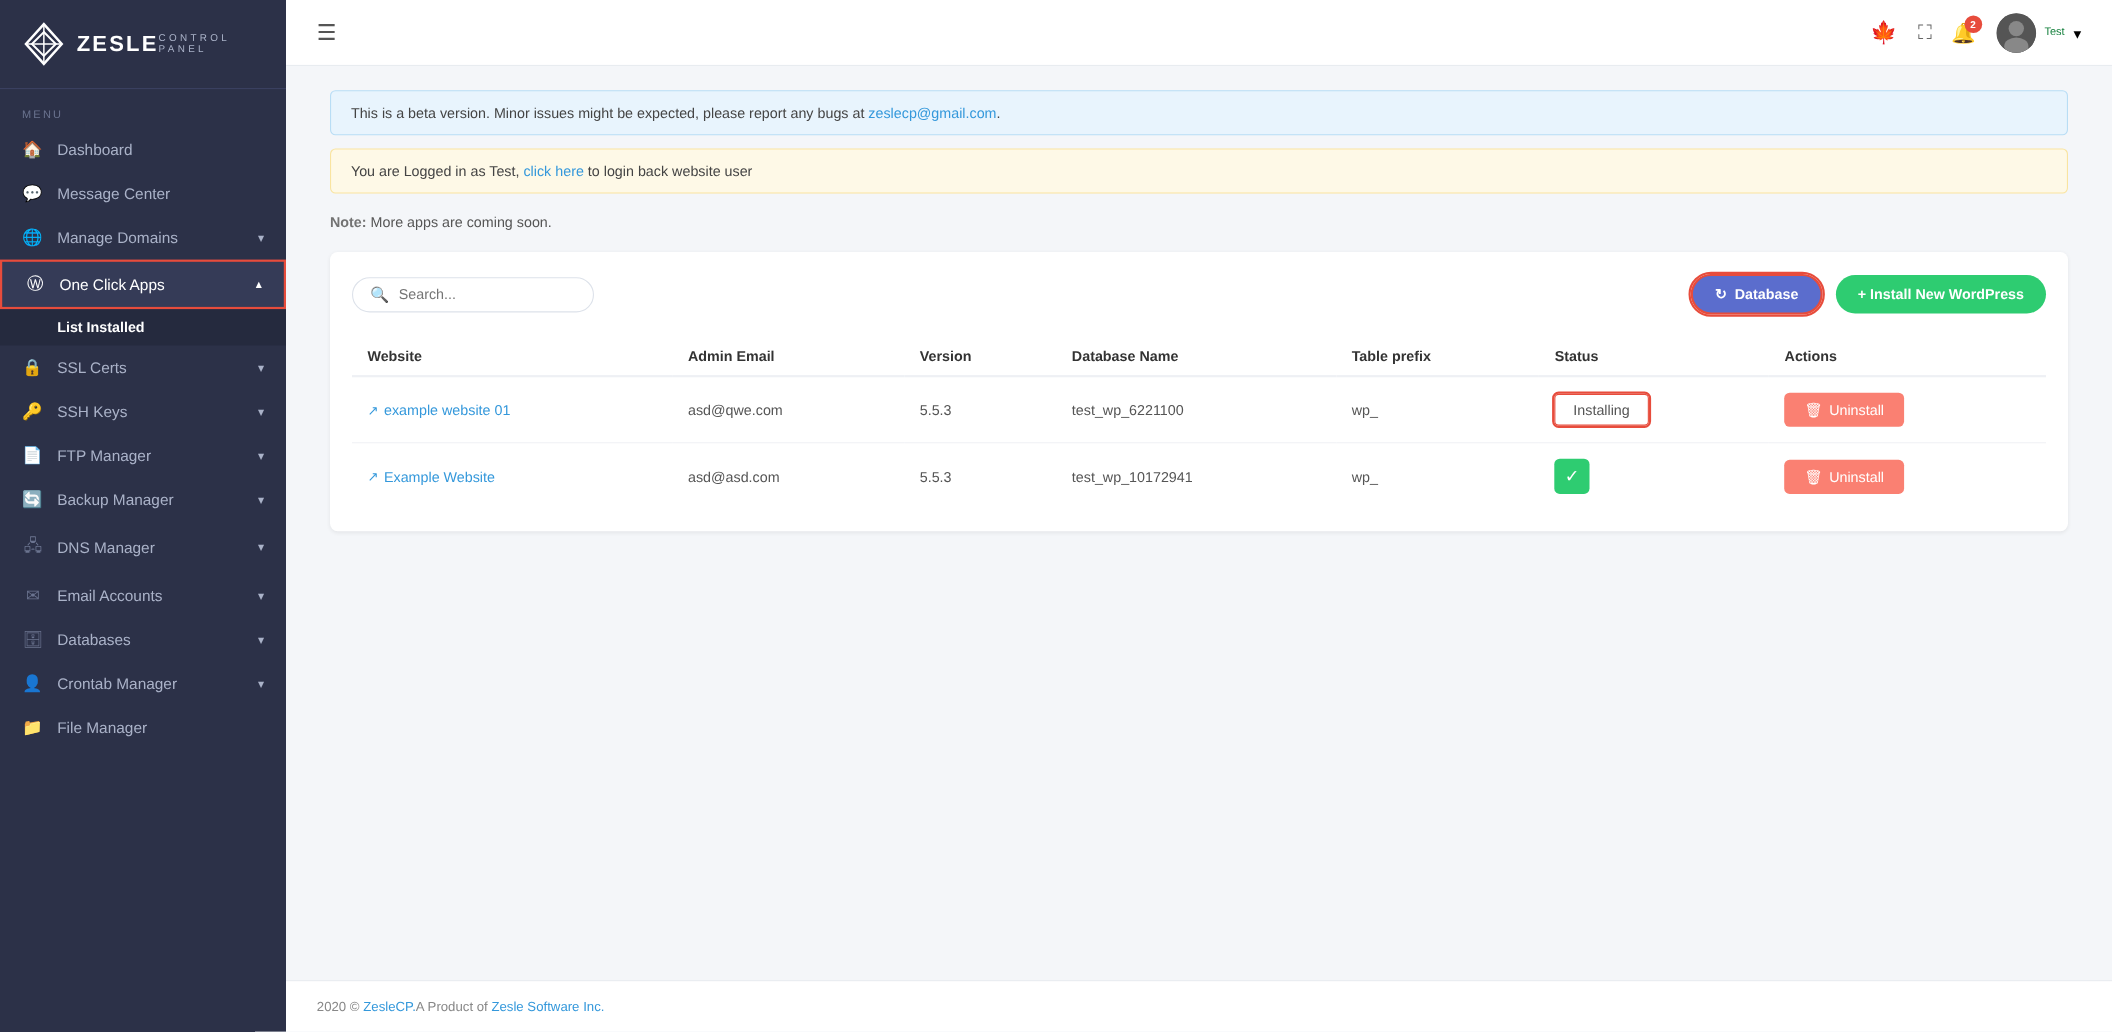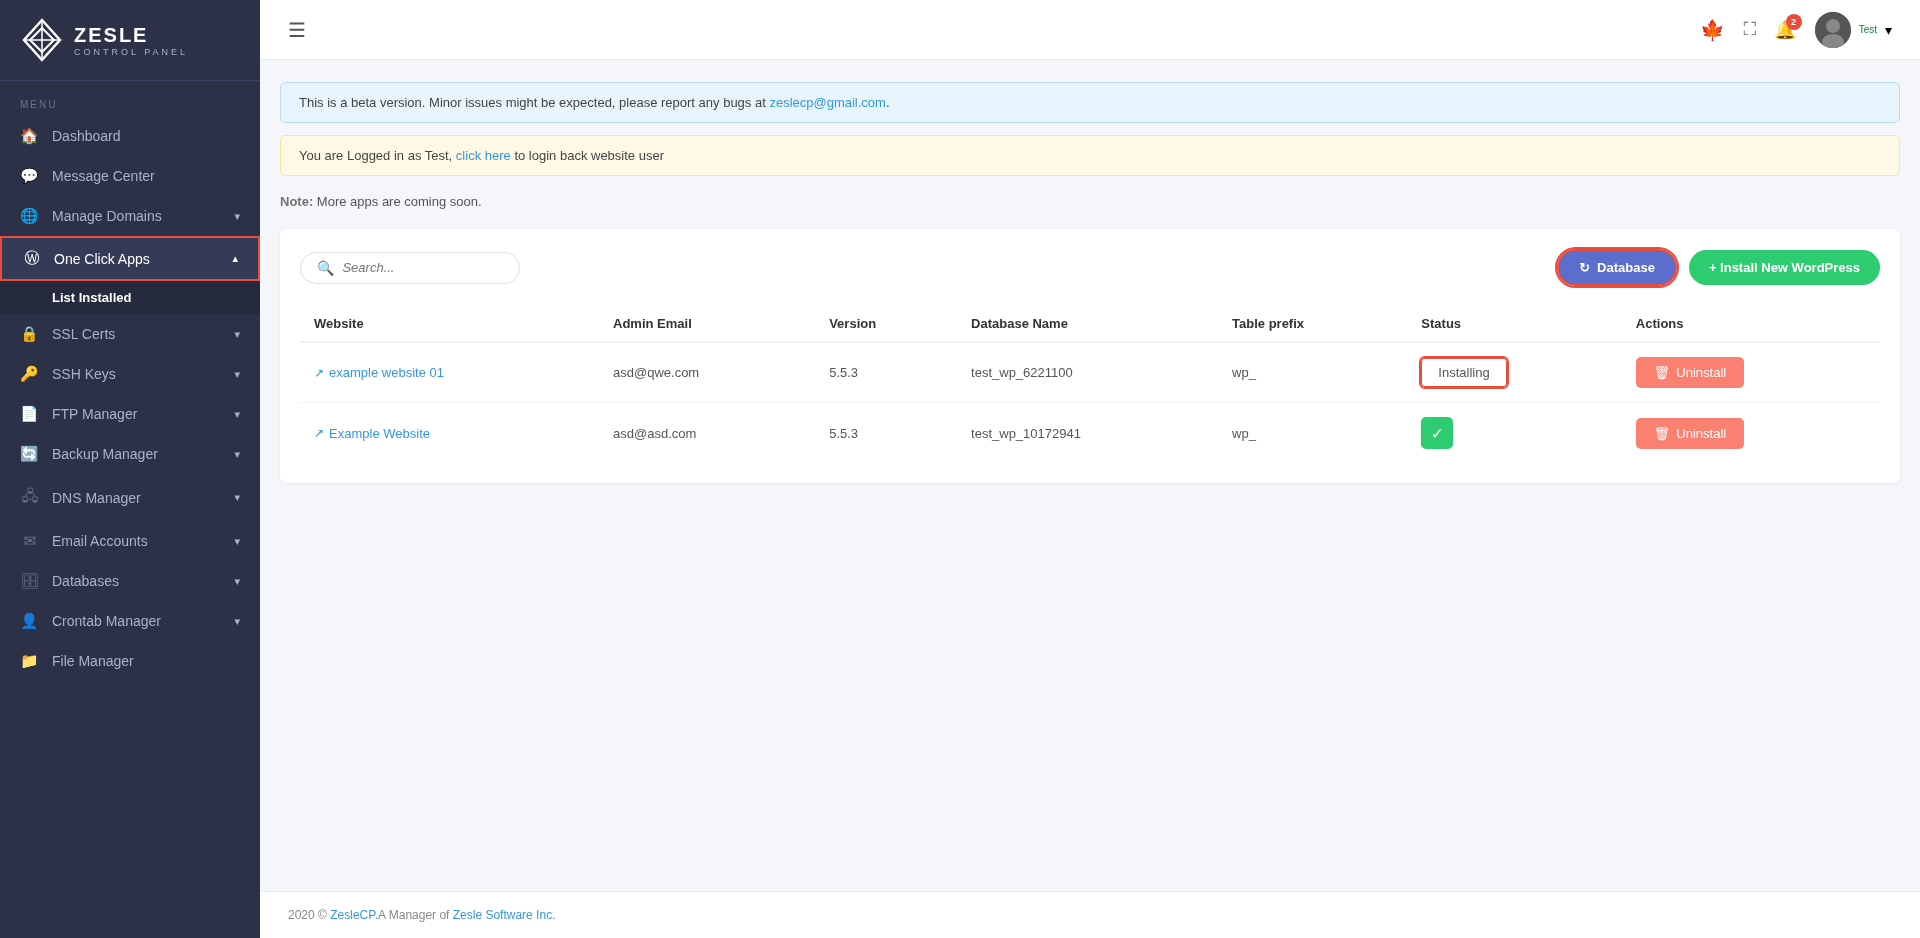--- a/index.html
+++ b/index.html
@@ -22,21 +22,21 @@
       padding: 18px 20px;
       border-bottom: 1px solid #3a4060;
     }
     .logo-icon {
       width: 44px;
       height: 44px;
       margin-right: 10px;
     }
     .logo-text {
       display: flex;
-      flex-direction: column;
+      flex-direction: row;
     }
     .logo-title {
       color: #fff;
       font-size: 20px;
       font-weight: 700;
       letter-spacing: 2px;
     }
     .logo-subtitle {
       color: #aab2c8;
       font-size: 9px;
@@ -146,21 +146,21 @@
       justify-content: center;
       color: #fff;
       font-weight: 700;
       font-size: 15px;
       overflow: hidden;
     }
     .user-name { color: #15803d; font-size: 10px; }
 
     
     #content {
-      padding: 22px 20px;
+      padding: 22px 40px;
       flex: 1;
     }
 
     
     .banner-beta {
       background: #e8f4fd;
       border: 1px solid #b8ddf5;
       border-radius: 5px;
       padding: 12px 18px;
       margin-bottom: 12px;
@@ -233,21 +233,20 @@
       width: 220px;
     }
     .search-box input {
       border: none;
       outline: none;
       font-size: 13px;
       color: #0f172a;
       background: transparent;
       width: 100%;
       margin-left: 8px;
-      font-style: italic;
     }
     .search-icon-svg { color: #aaa; font-size: 14px; }
 
     .toolbar-buttons { display: flex; align-items: center; gap: 12px; }
 
     .btn-refresh {
       background: #5b6dcd;
       color: #fff;
       border: 2px solid #e74c3c;
       border-radius: 22px;
@@ -567,17 +566,17 @@
       </table>
 
     </div>
   </div>
 
   <div id="footer">
     <div>
       <span>2020 © </span><a href="#">ZesleCP.</a>
     </div>
     <div>
-      <span>A Manager of </span><a href="#">Zesle Software Inc.</a>
+      <span>A Product of </span><a href="#">Zesle Software Inc.</a>
     </div>
   </div>
 
 </div>
 
 </body></html>

